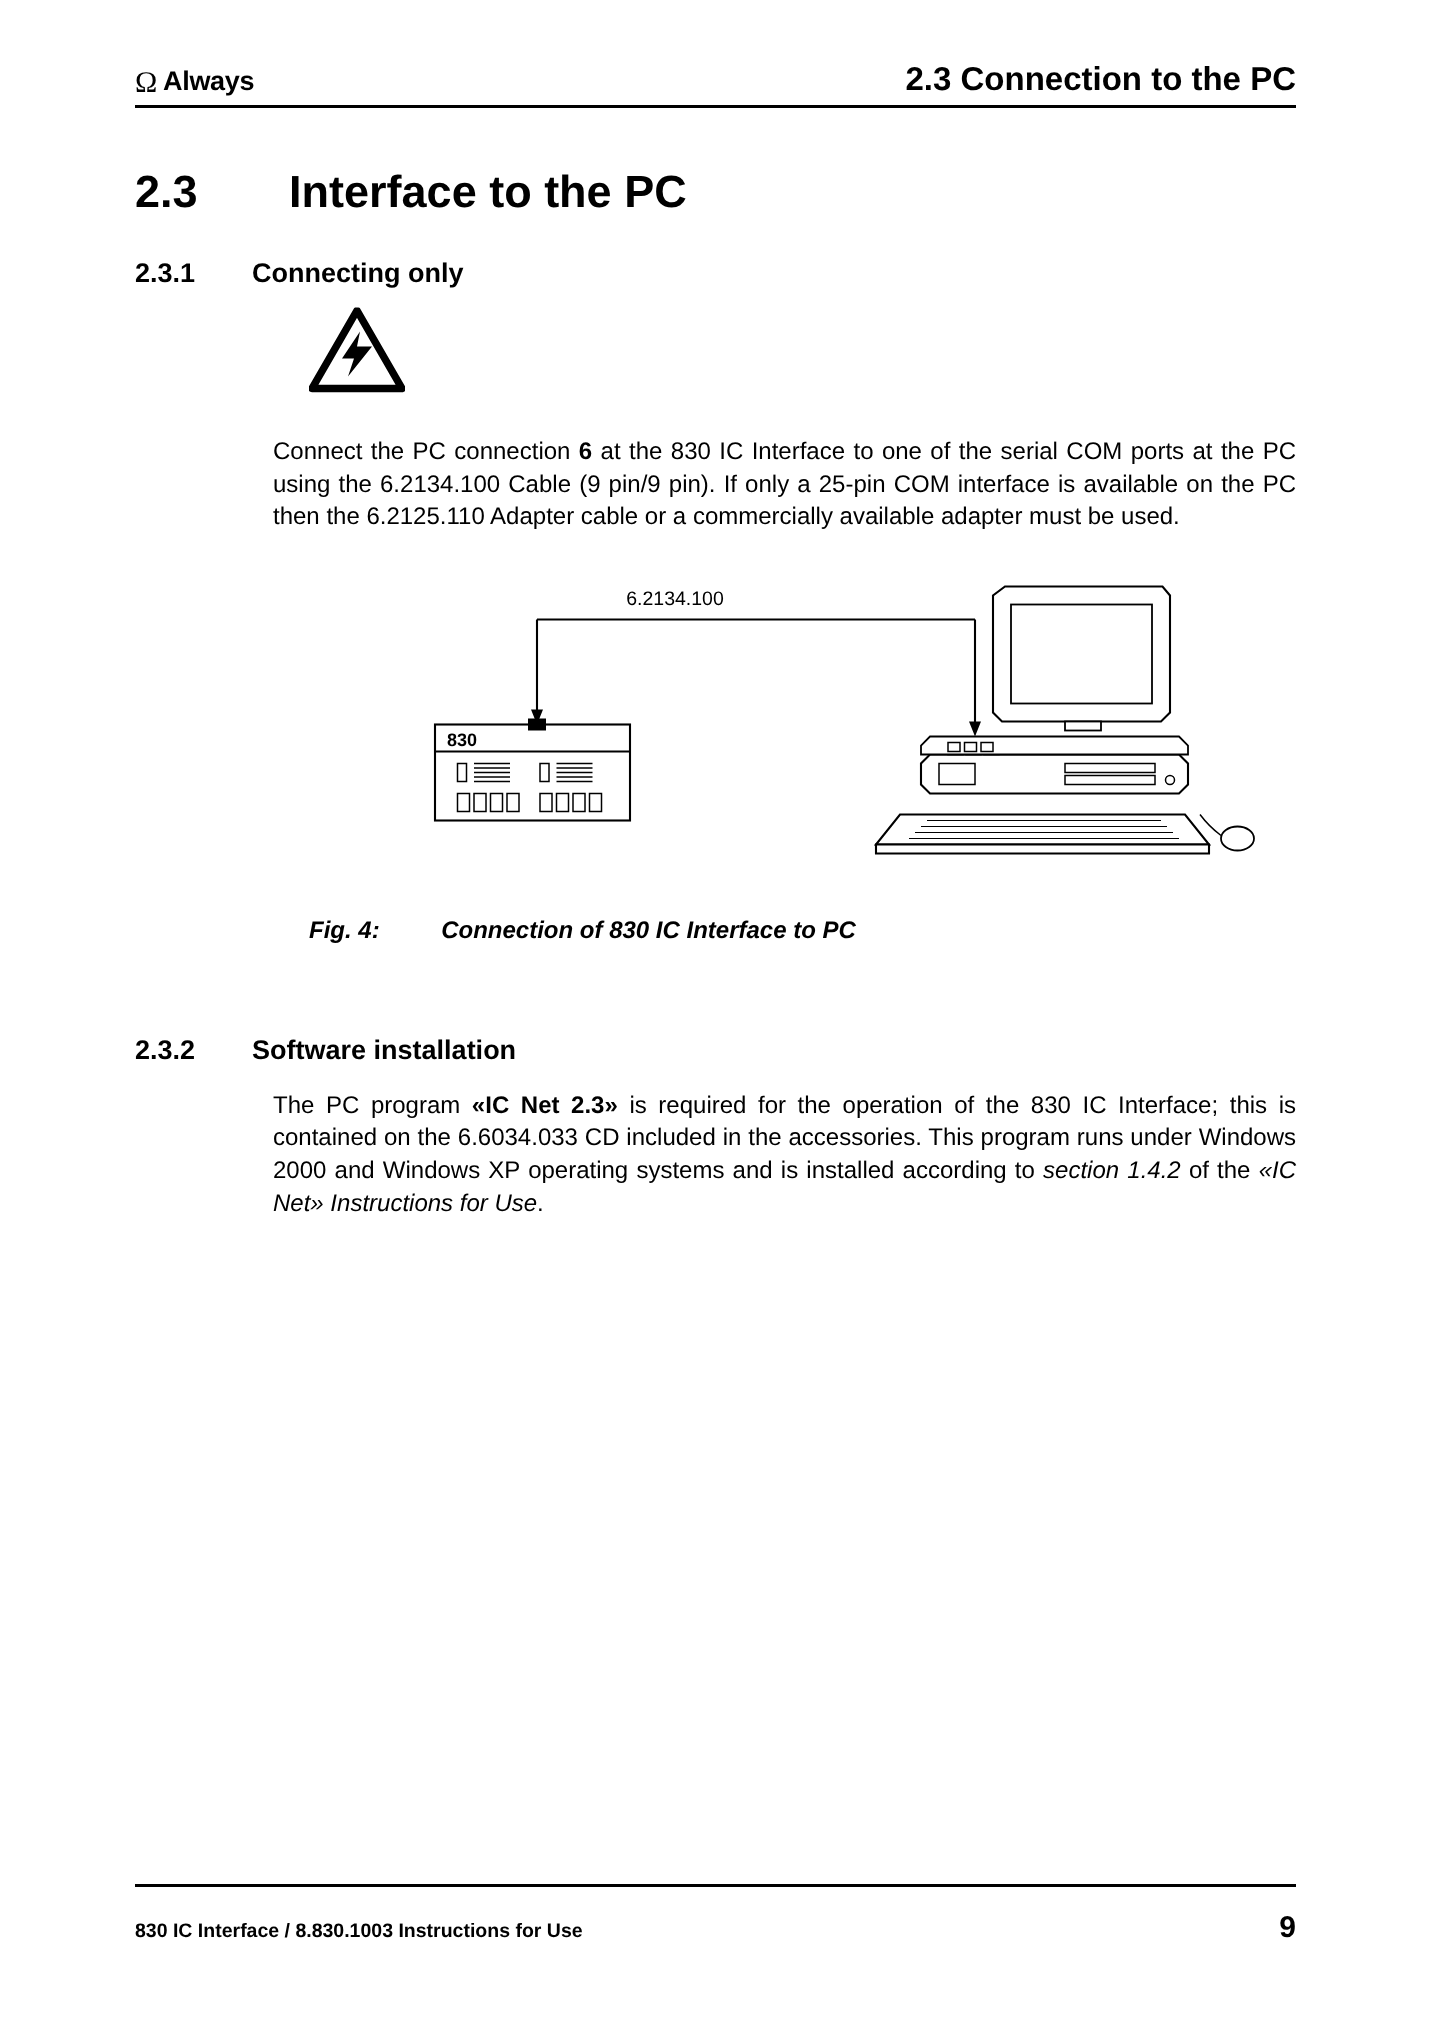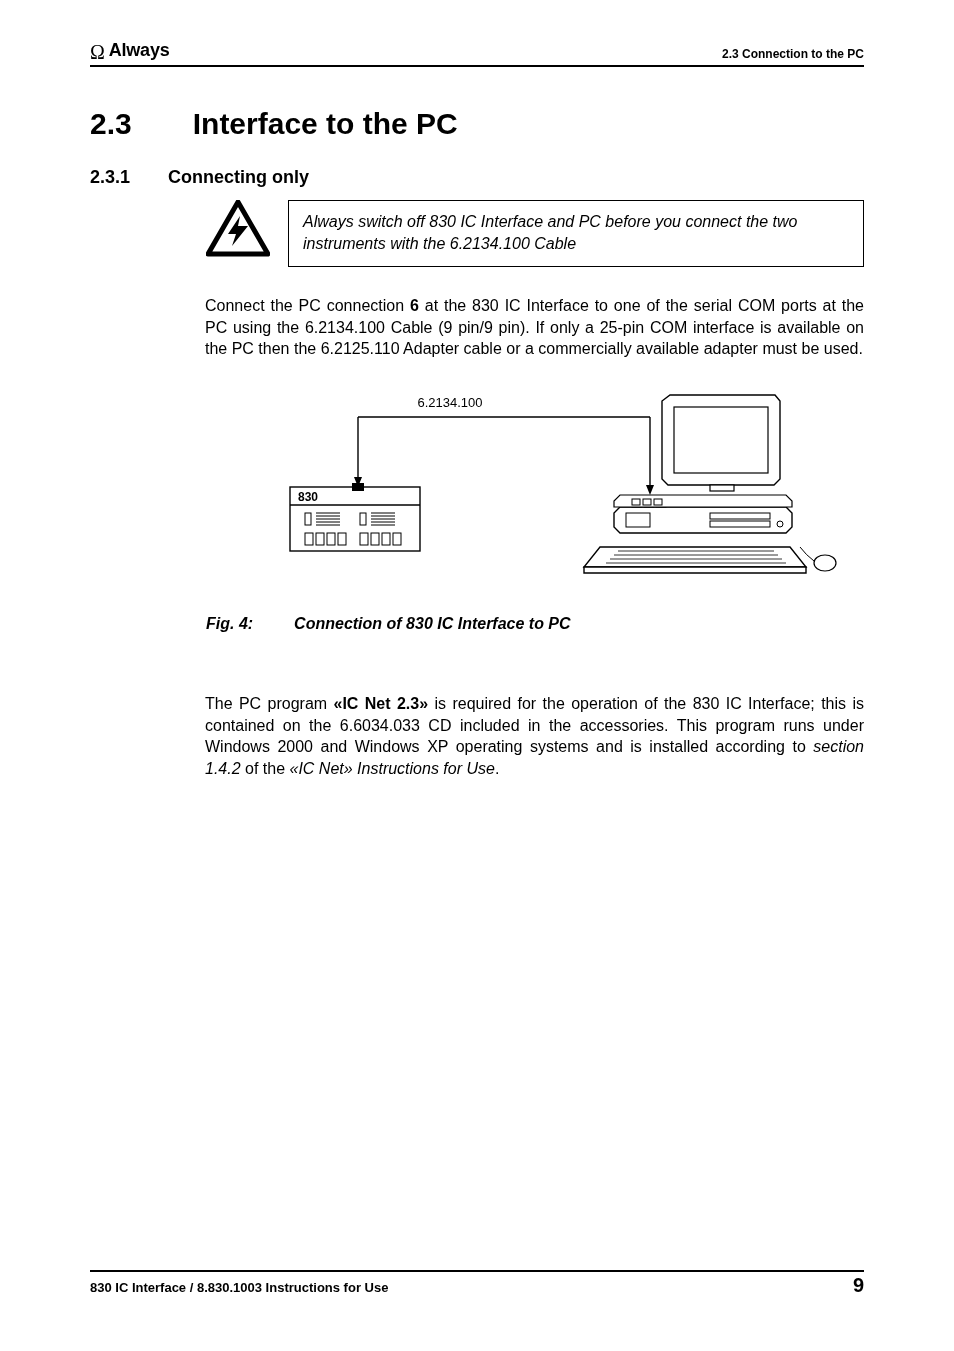--- a/index.html
+++ b/index.html
@@ -38,41 +38,41 @@
     font-family: "Times New Roman", serif;
     font-weight: 400;
     font-size: 20px;
     line-height: 1;
     display:inline-block;
     transform: translateY(1px);
   }
   .header-right {
     font-family: "Arial Black", Arial, sans-serif;
     font-weight: 900;
-    font-size: 12px;
+    font-size: 22px;
   }
   .h-sec {
     font-family: "Arial Black", Arial, sans-serif;
     font-weight: 900;
     font-size: 30px;
     display: flex;
     gap: 61px;
     margin-bottom: 26px;
   }
   .h-sub {
     font-family: "Arial Black", Arial, sans-serif;
     font-weight: 900;
     font-size: 18px;
     display: flex;
     gap: 38px;
     margin-bottom: 12px;
     text-align: center;
   }
   .body-indent {
-    margin-left: 115px;
+    margin-left: 92px;
   }
   .warn-row {
     display: flex;
     align-items: flex-start;
     gap: 18px;
     margin-left: 116px;
     margin-bottom: 28px;
   }
   .warn-icon {
     width: 64px;
@@ -113,21 +113,21 @@
   }
   .footer-row {
     position: absolute;
     left: 90px;
     right: 90px;
     bottom: 54px;
     display: flex;
     align-items: baseline;
     justify-content: space-between;
     border-top: 2px solid #000;
-    padding-top: 2px;
+    padding-top: 16px;
   }
   .footer-left {
     font-weight: 700;
     font-size: 13px;
   }
   .footer-right {
     font-family: "Arial Black", Arial, sans-serif;
     font-weight: 900;
     font-size: 20px;
   }
@@ -156,23 +156,20 @@
     <span>2.3.1</span>
     <span>Connecting only</span>
   </div>
 
   <div class="warn-row">
     <svg class="warn-icon" viewBox="0 0 64 58">
       <polygon points="32,2 62,54 2,54" fill="none" stroke="#000" stroke-width="5" stroke-linejoin="round"></polygon>
 
       <polygon points="34,16 22,34 30,34 26,46 42,26 32,26" fill="#000"></polygon>
     </svg>
-    <div class="warn-box">
-      <span>Always switch off 830 IC Interface and PC before you connect the two instruments with the 6.2134.100 Cable</span>
-    </div>
   </div>
 
   <div class="body-indent">
     <p class="para">
       <span>Connect the PC connection </span><span class="bold">6</span><span> at the 830 IC Interface to one of the serial COM ports at the PC using the 6.2134.100 Cable (9 pin/9 pin). If only a 25-pin COM interface is available on the PC then the 6.2125.110 Adapter cable or a commercially available adapter must be used.</span>
     </p>
   </div>
 
   <div class="figure-wrap">
     <svg class="figure-svg" viewBox="0 0 560 210">
@@ -253,20 +250,24 @@
         <path d="M 534 174 Q 526 168 520 160" fill="none" stroke="#000" stroke-width="1"></path>
       </g>
     </svg>
   </div>
 
   <div class="fig-caption">
     <span>Fig. 4:</span>
     <span>Connection of 830 IC Interface to PC</span>
   </div>
 
+  <div class="h-sub">
+    <span>2.3.2</span>
+    <span>Software installation</span>
+  </div>
   <div class="body-indent">
     <p class="para">
       <span>The PC program </span><span class="bold">«IC Net 2.3»</span><span> is required for the operation of the 830 IC Interface; this is contained on the 6.6034.033 CD included in the accessories. This program runs under Windows 2000 and Windows XP operating systems and is installed according to </span><span class="ital">section 1.4.2</span><span> of the </span><span class="ital">«IC Net» Instructions for Use</span><span>.</span>
     </p>
   </div>
 
   <div class="footer-row">
     <div class="footer-left">830 IC Interface / 8.830.1003 Instructions for Use</div>
     <div class="footer-right">9</div>
   </div>

